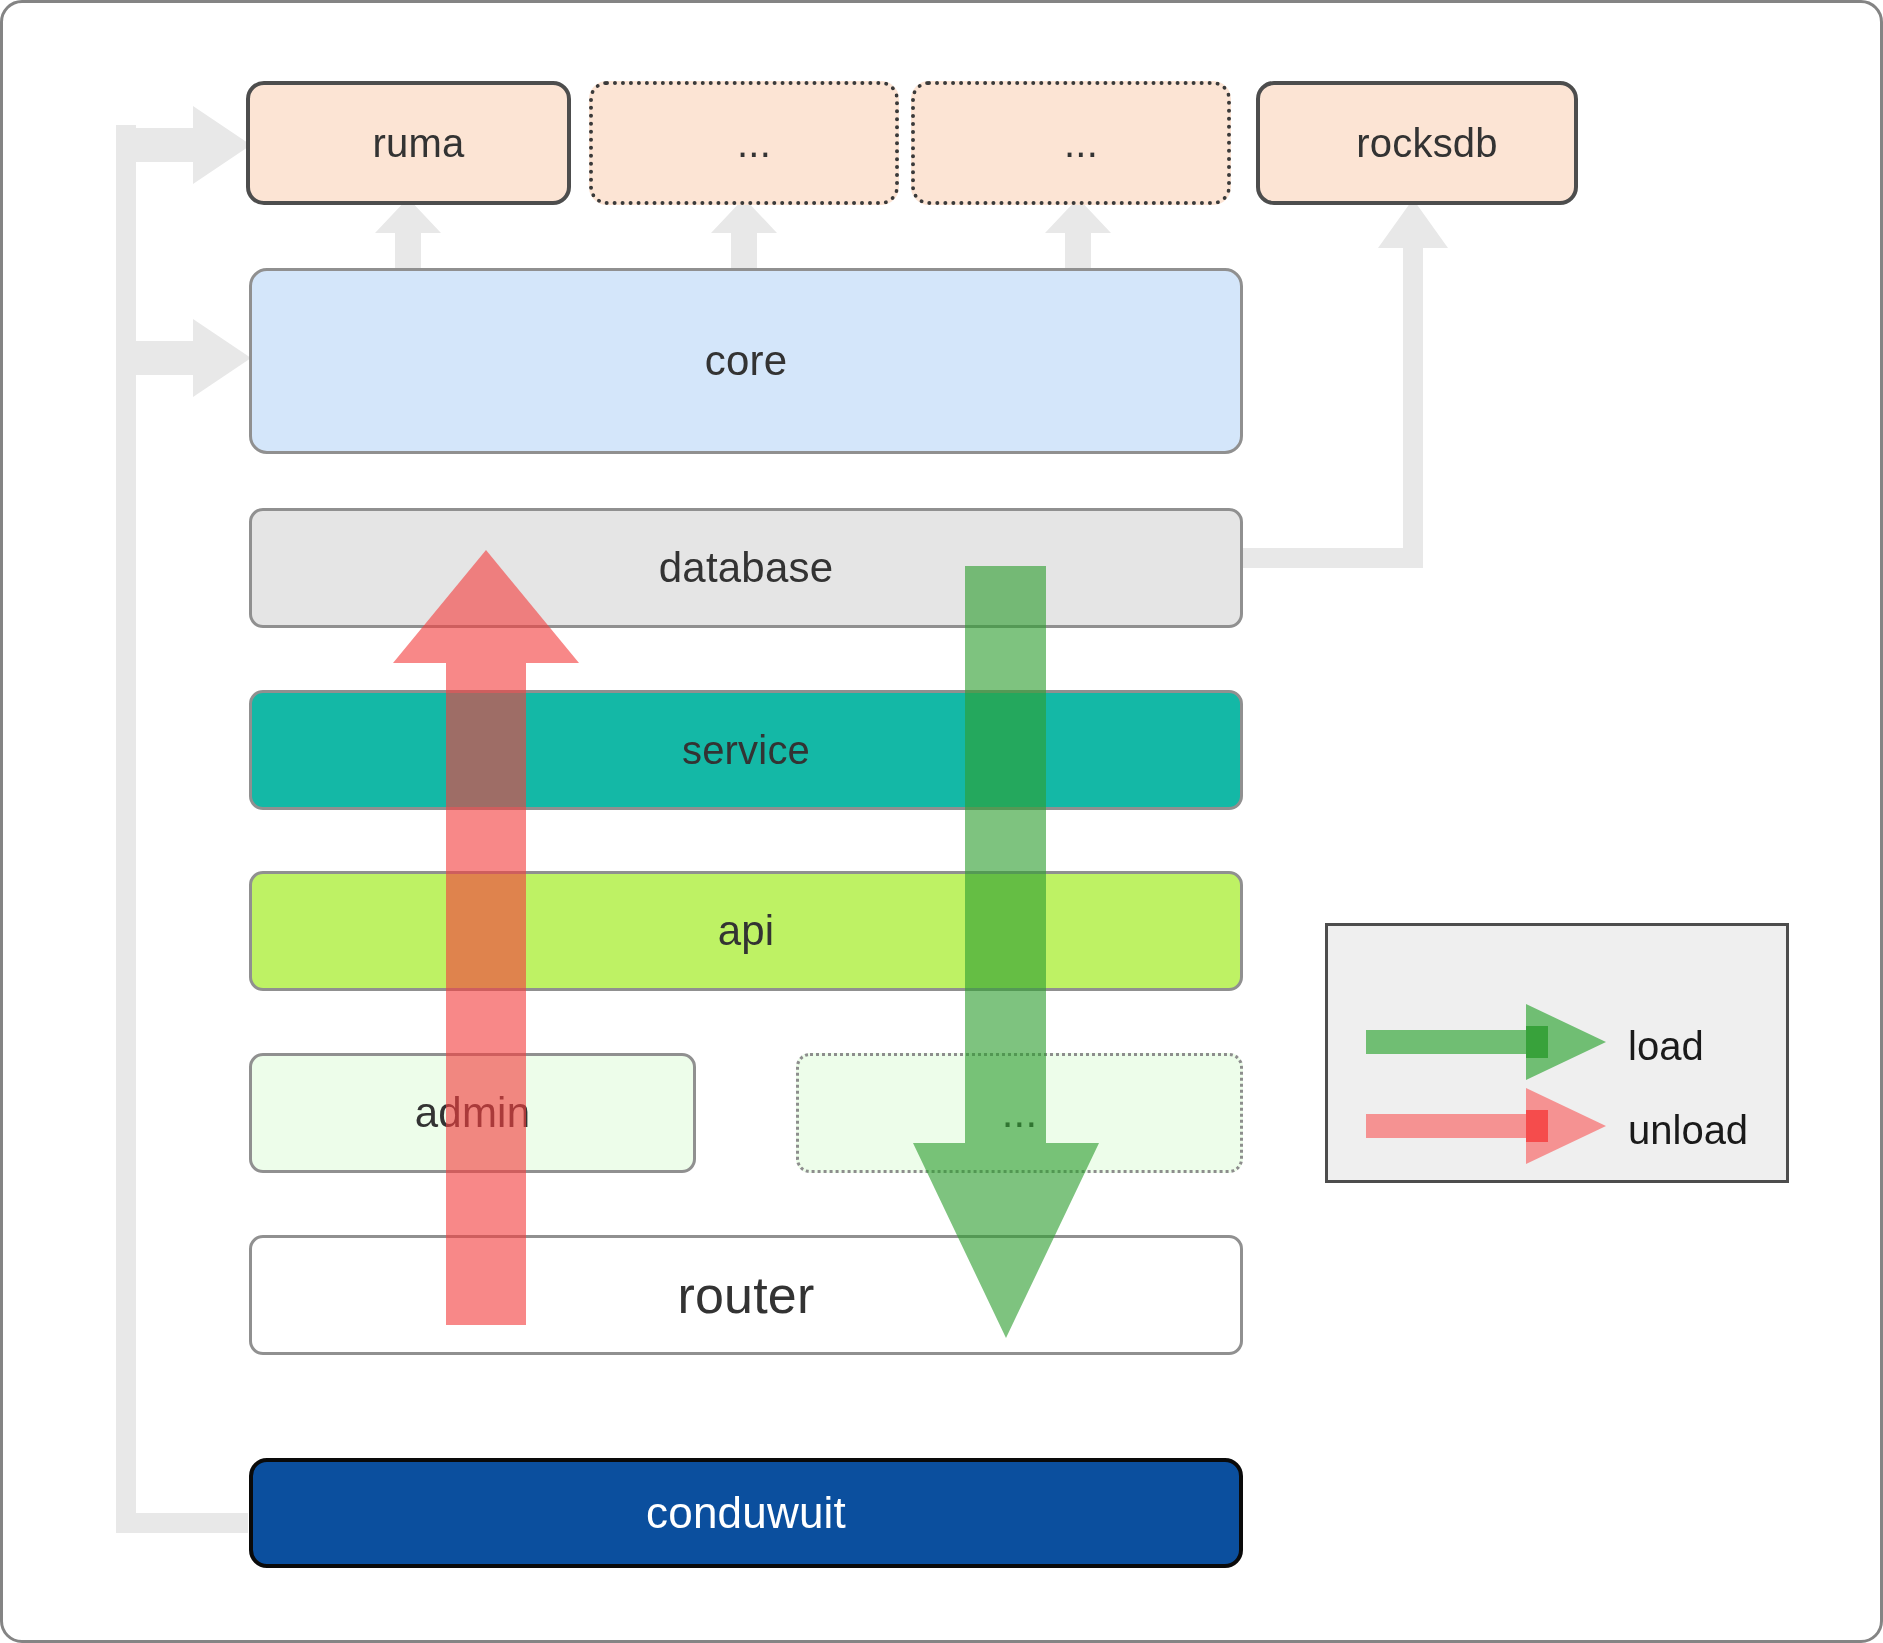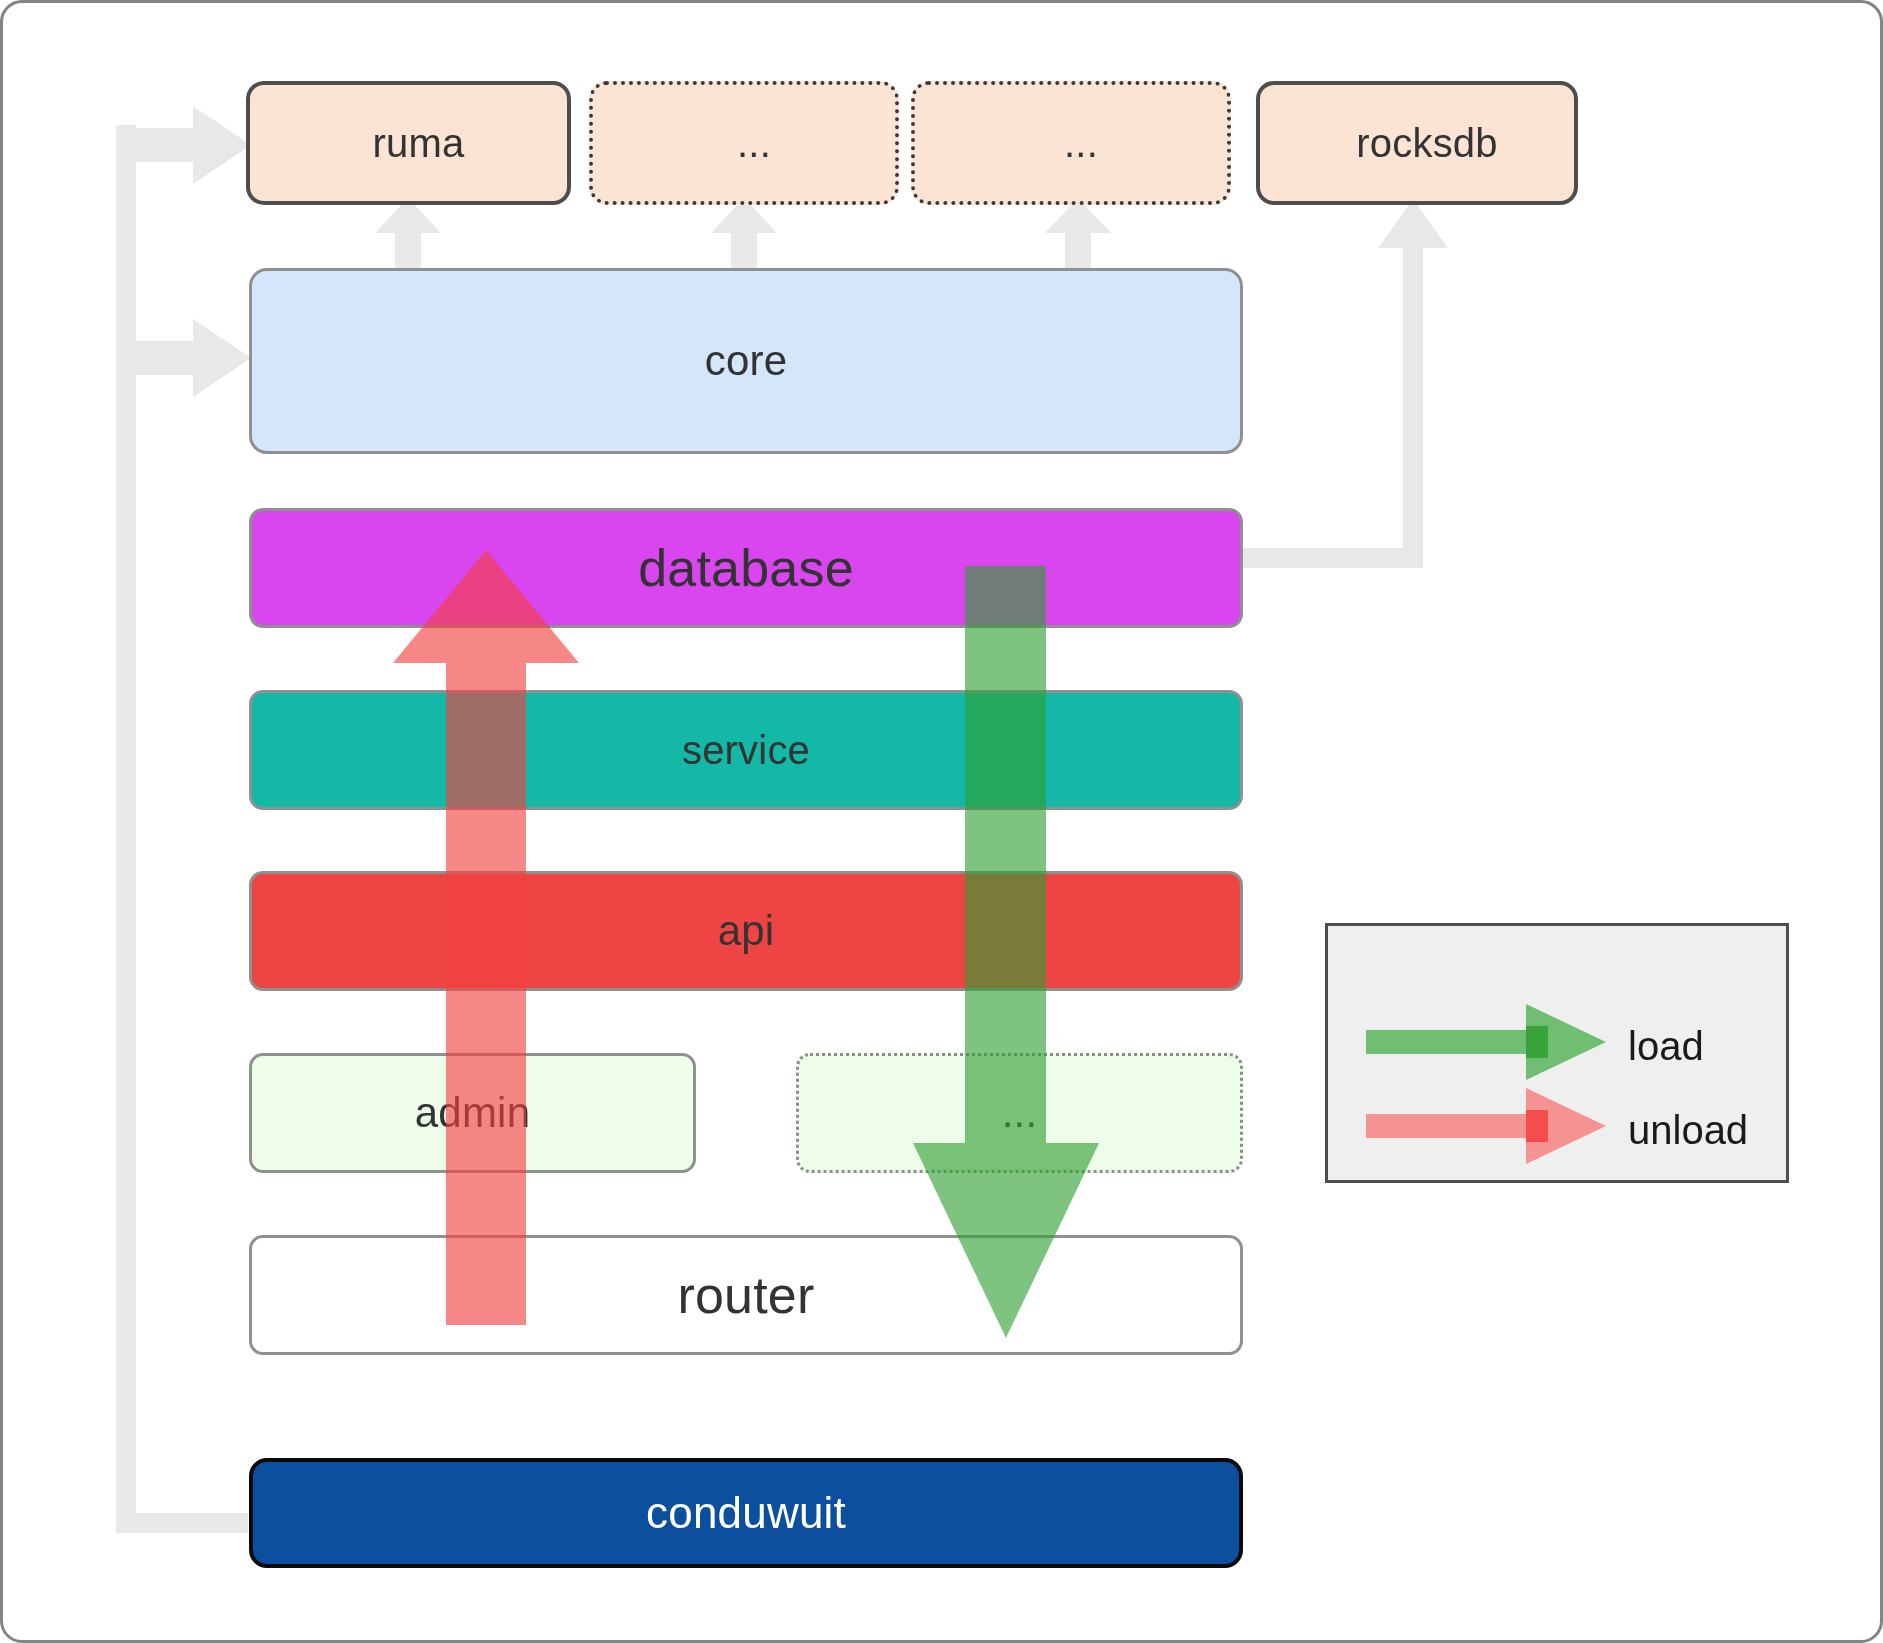--- a/index.html
+++ b/index.html
@@ -49,31 +49,31 @@
   .ext.dotted { border: 4px dotted #3a3a3a; }
 
   .core-box {
     background: #d4e6fa;
     border: 3px solid #909090;
     border-radius: 18px;
     font-size: 42px;
     align-items: center;
   }
   .db-box {
-    background: #d946ef;
-    border: 3px solid #909090;
-    font-size: 52px;
+    background: #e5e5e5;
+    border: 3px solid #909090;
+    font-size: 42px;
   }
   .svc-box {
     background: #14b8a6;
     border: 3px solid #909090;
     font-size: 40px;
   }
   .api-box {
-    background: #ef4444;
+    background: #bef264;
     border: 3px solid #909090;
     font-size: 42px;
   }
   .admin-box {
     background: #edfdea;
     border: 3px solid #909090;
     font-size: 42px;
   }
   .dots-box {
     background: #edfdea;

